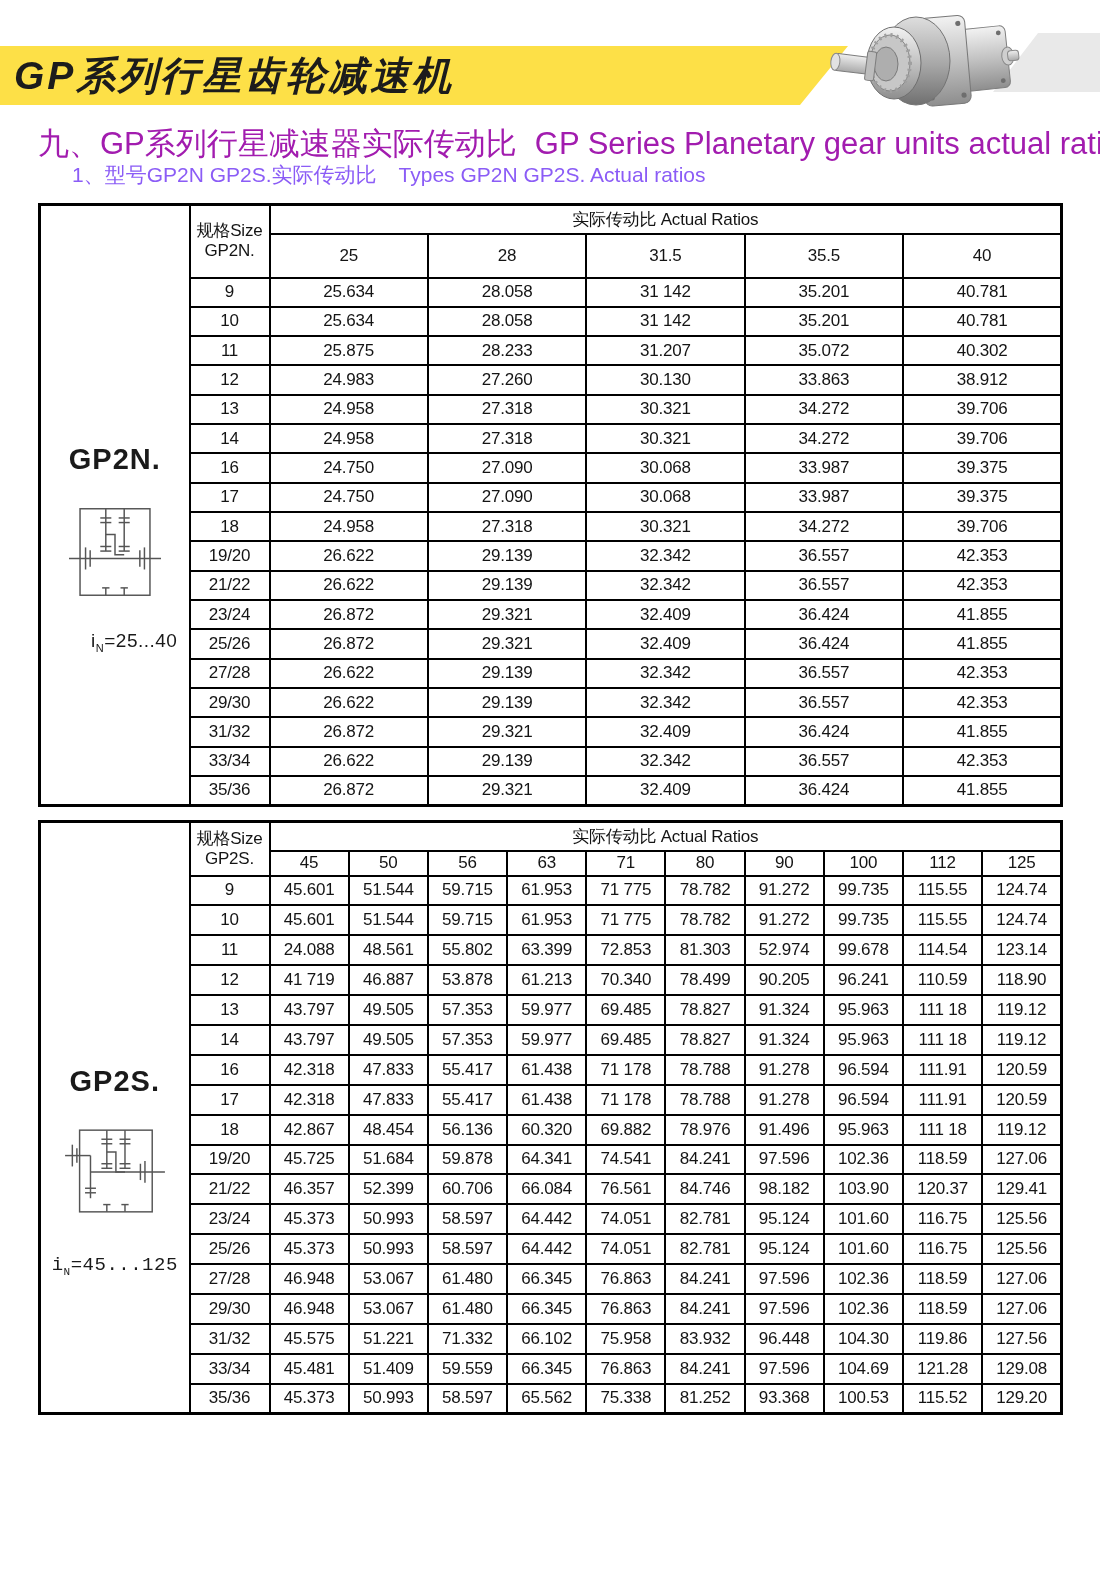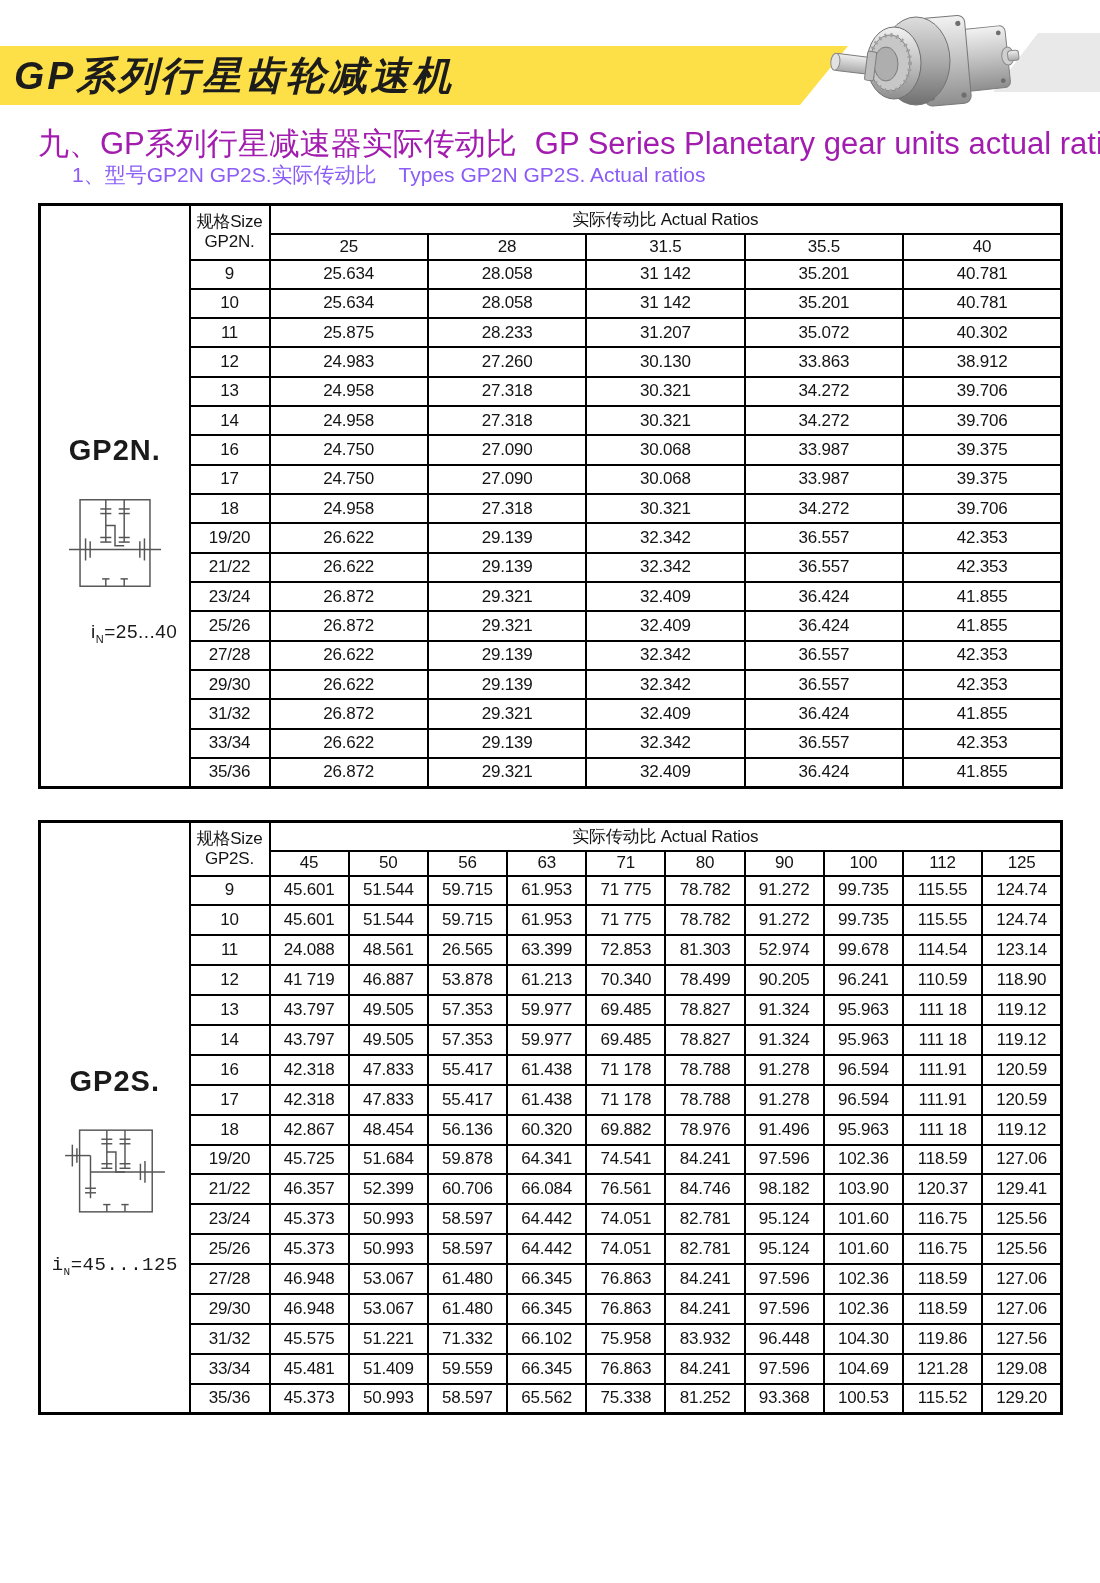--- a/index.html
+++ b/index.html
@@ -23,21 +23,21 @@
 
   
   .table-wrap{position:absolute;left:38px;width:1025px;}
   #table-slot-0{top:203px;}
   #table-slot-1{top:820px;}
   table.ratio-table{border-collapse:collapse;table-layout:fixed;width:1025px;background:#fff;
                     border:3px solid #000;}
   table.ratio-table td{border:2px solid #000;text-align:center;vertical-align:middle;
                        font-size:17px;color:#141414;padding:0;overflow:hidden;letter-spacing:-0.2px;}
   .head-row1{height:29px;}
-  .t0 .head-row2{height:26px;}
+  .t0 .head-row2{height:44px;}
   .t1 .head-row2{height:25px;}
   .t0 .data-row{height:29.33px;}
   .t1 .data-row{height:29.9px;}
   td.ratios-head{font-size:17px;}
   td.col-head{font-size:17px;}
   td.size-head{font-size:16.5px;line-height:20px;}
   td.model-cell{vertical-align:top;background:#fff;}
   .model-inner{display:flex;flex-direction:column;align-items:center;}
   .t0 .model-inner{padding-top:86px;}
   .t1 .model-inner{padding-top:108px;}
@@ -404,21 +404,21 @@
             <td class="value-cell">78.782</td>
             <td class="value-cell">91.272</td>
             <td class="value-cell">99.735</td>
             <td class="value-cell">115.55</td>
             <td class="value-cell">124.74</td>
           </tr>
           <tr class="data-row">
             <td class="size-cell">11</td>
             <td class="value-cell">24.088</td>
             <td class="value-cell">48.561</td>
-            <td class="value-cell">26.565</td>
+            <td class="value-cell">55.802</td>
             <td class="value-cell">63.399</td>
             <td class="value-cell">72.853</td>
             <td class="value-cell">81.303</td>
             <td class="value-cell">52.974</td>
             <td class="value-cell">99.678</td>
             <td class="value-cell">114.54</td>
             <td class="value-cell">123.14</td>
           </tr>
           <tr class="data-row">
             <td class="size-cell">12</td>

